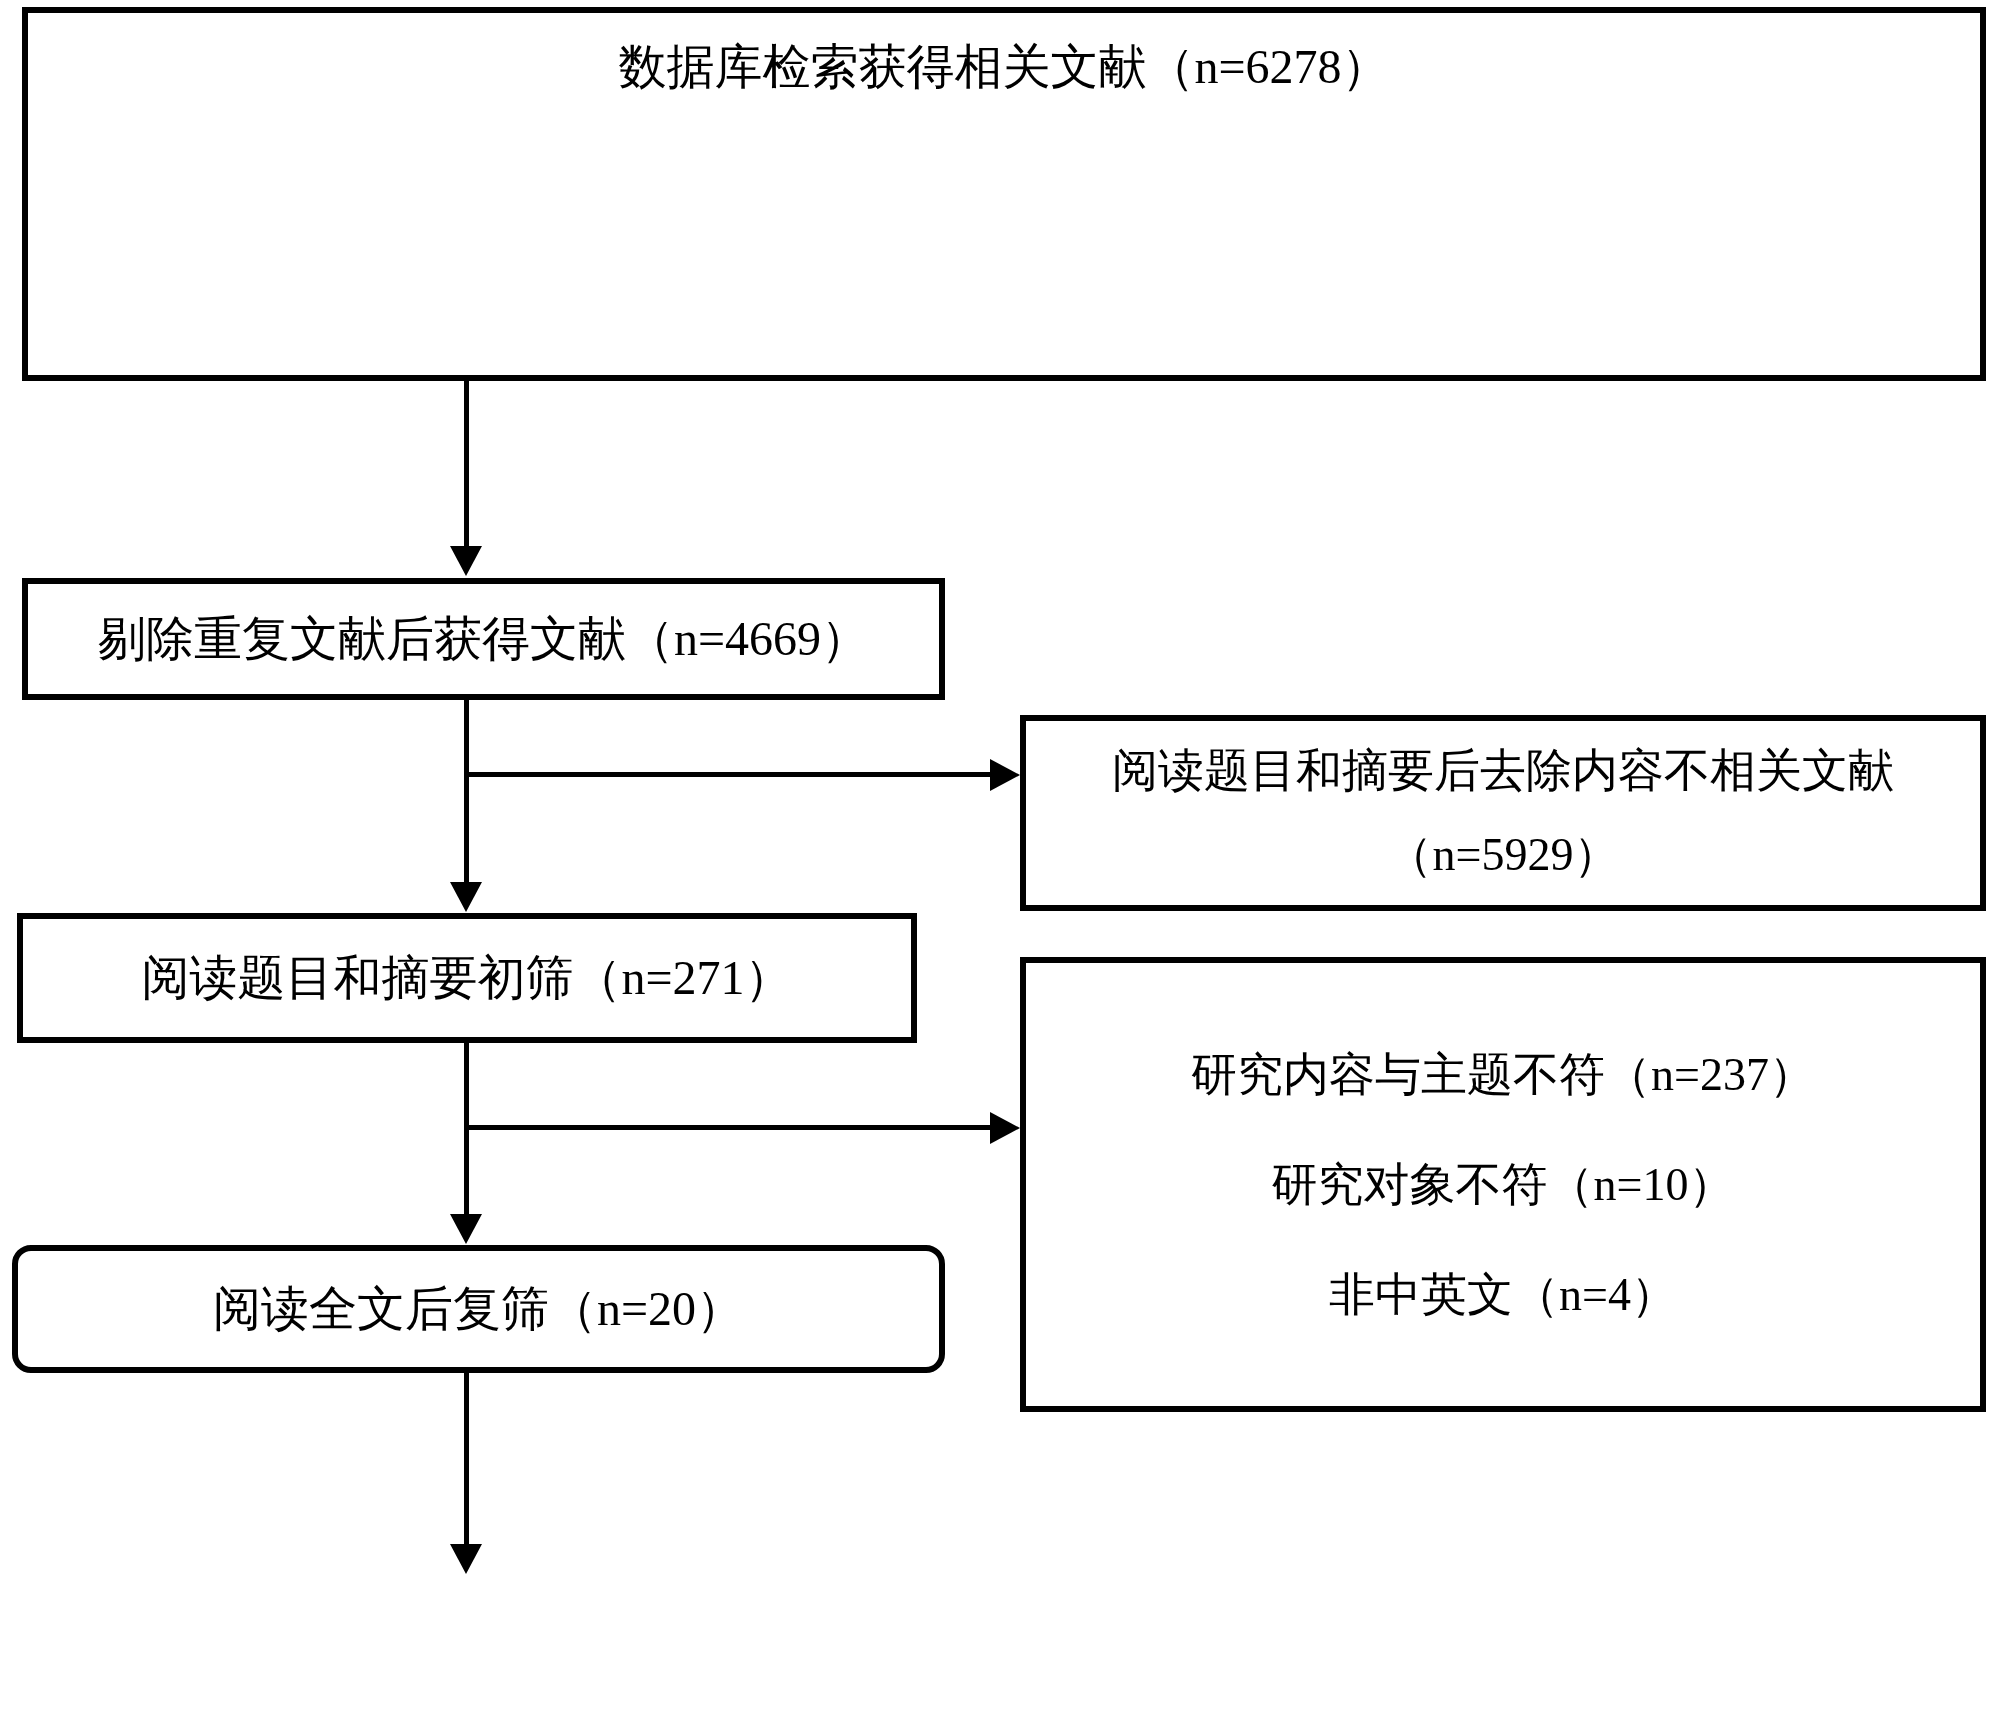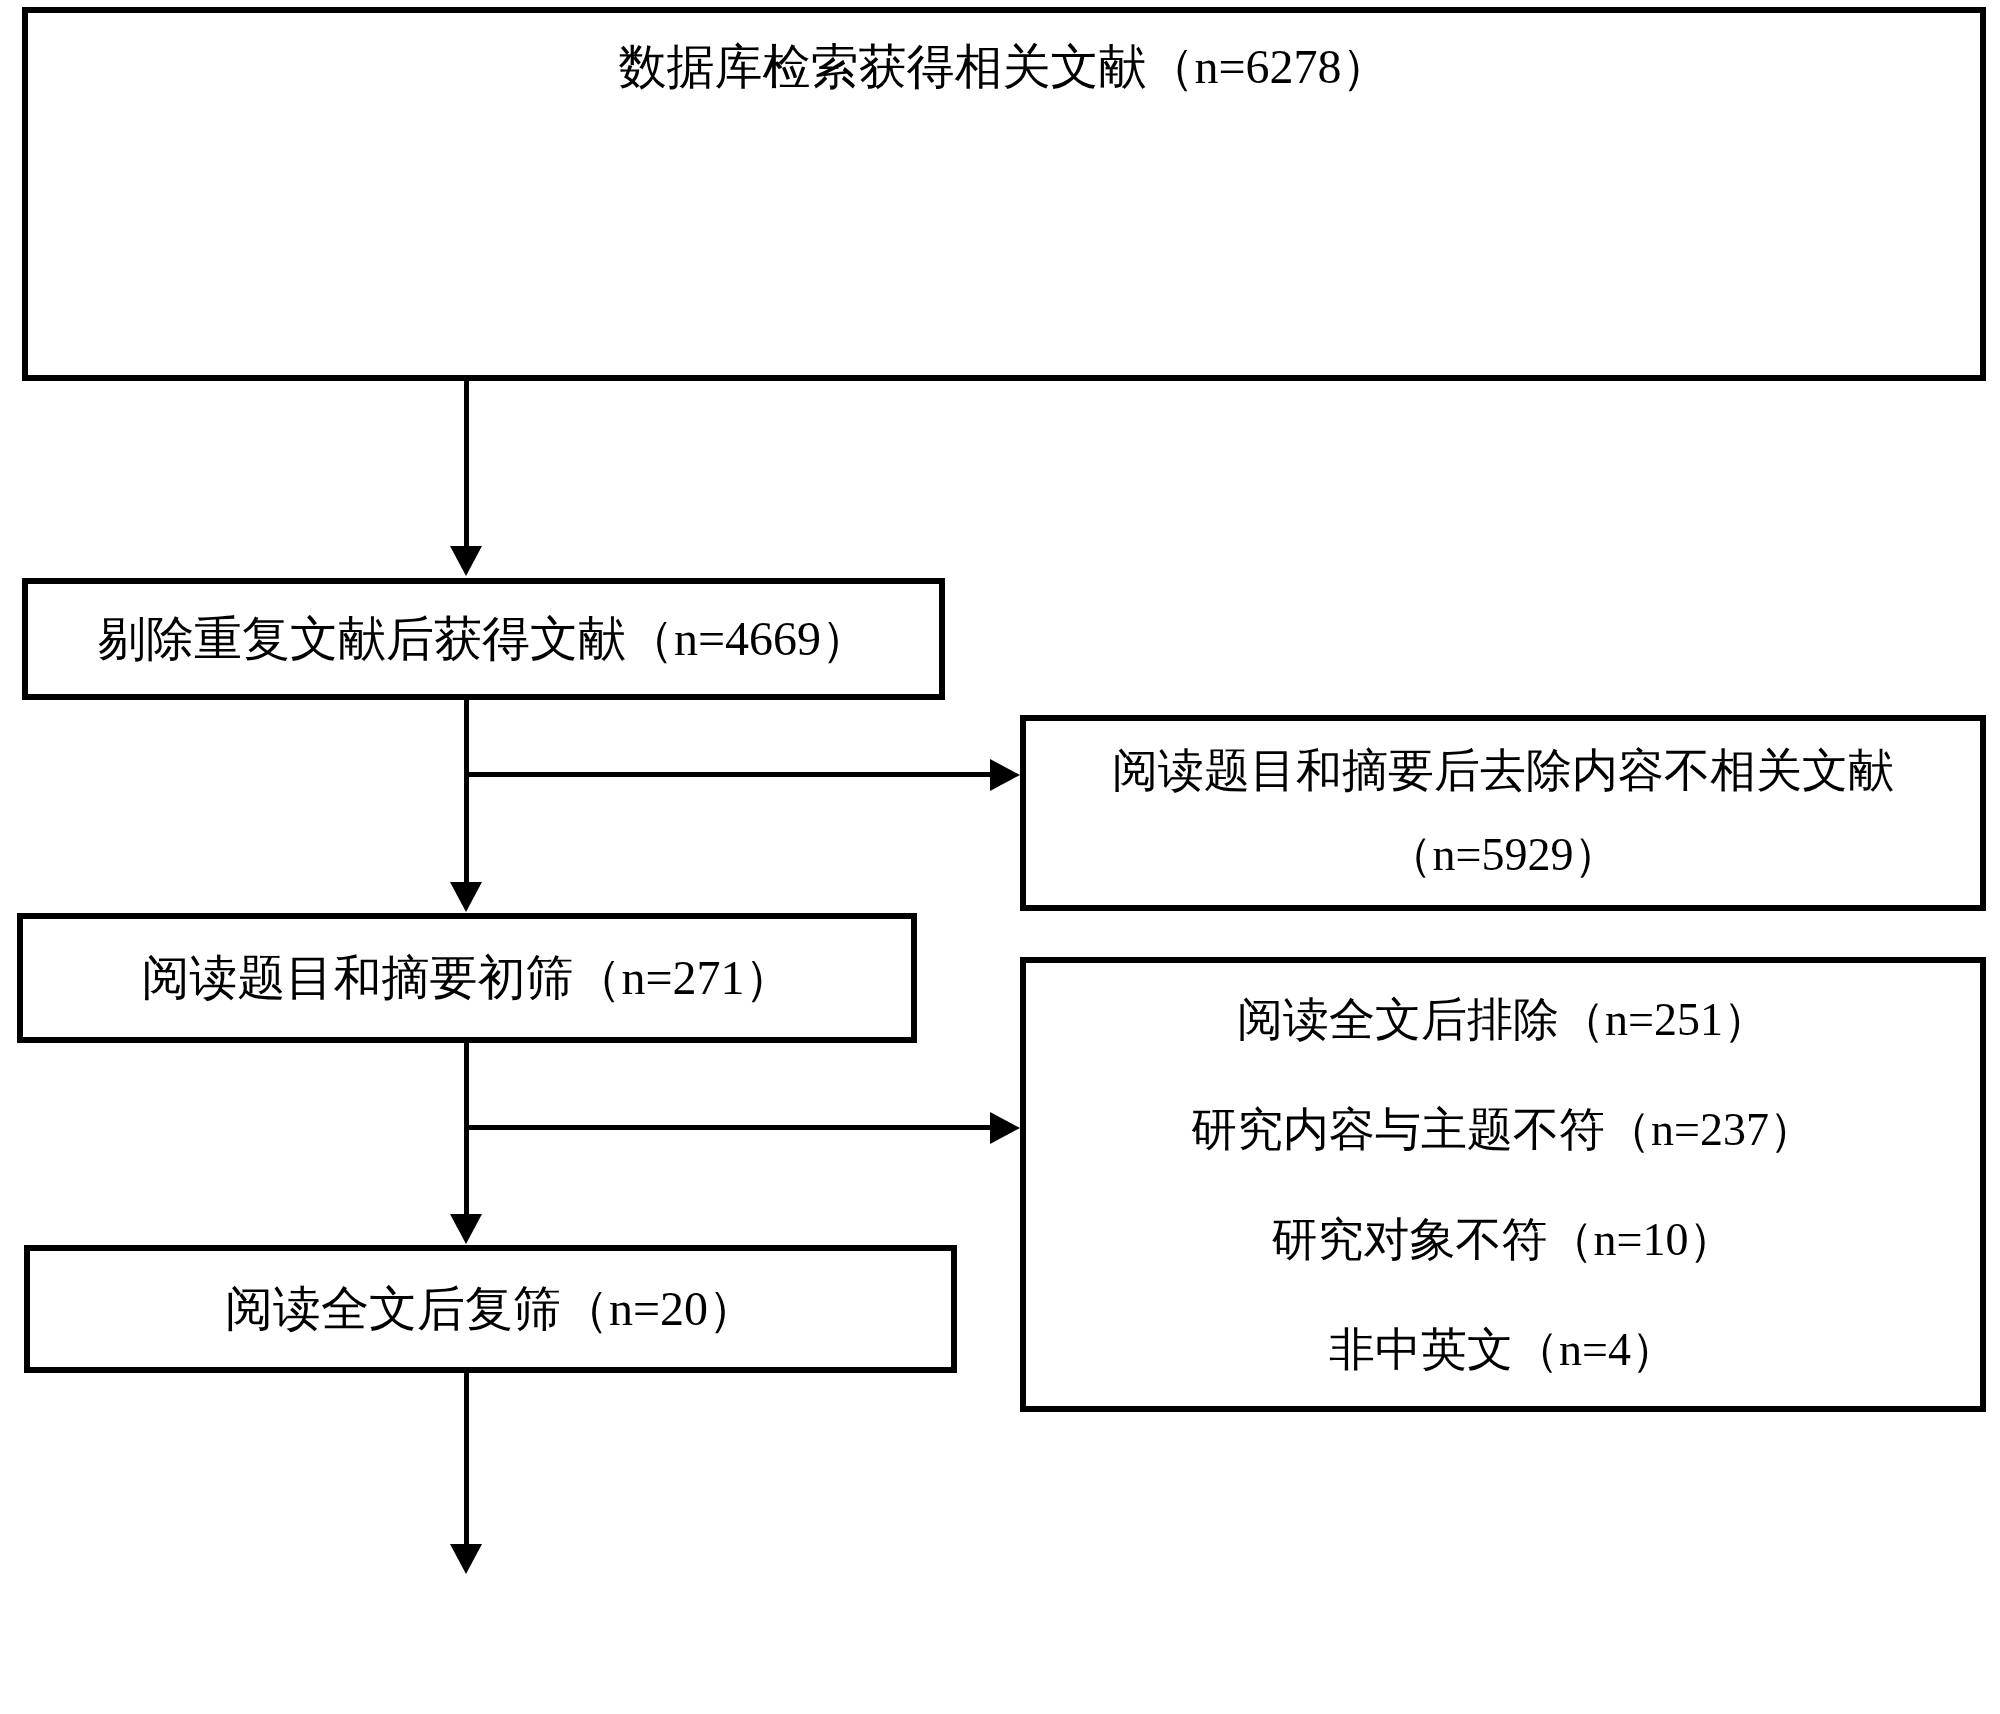--- a/index.html
+++ b/index.html
@@ -104,27 +104,26 @@
   <div class="fbox center-label" style="left:17px; top:913px; width:900px; height:130px;">
     <span>阅读题目和摘要初筛（n=271）</span>
   </div>
 
   <div class="vline" style="left:464px; top:1043px; height:173px;"></div>
   <div class="arrowhead-down" style="left:450px; top:1214px;"></div>
   <div class="hline" style="left:464px; top:1125px; width:530px;"></div>
   <div class="arrowhead-right" style="left:990px; top:1112px;"></div>
 
   <div class="fbox stack-box four-line" style="left:1020px; top:957px; width:966px; height:455px;">
-    <div class="x-line">阅读全文后排除（n=251）</div>
     <div class="x-line">研究内容与主题不符（n=237）</div>
     <div class="x-line">研究对象不符（n=10）</div>
     <div class="x-line">非中英文（n=4）</div>
   </div>
 
-  <div class="fbox center-label" style="left:24px; top:1245px; width:933px; height:128px;">
+  <div class="fbox center-label" style="left:12px; top:1245px; width:933px; height:128px;border-radius:19px;">
     <span>阅读全文后复筛（n=20）</span>
   </div>
 
   <div class="vline" style="left:464px; top:1373px; height:173px;"></div>
   <div class="arrowhead-down" style="left:450px; top:1544px;"></div>
 
 
 </div>
 
 </body></html>

